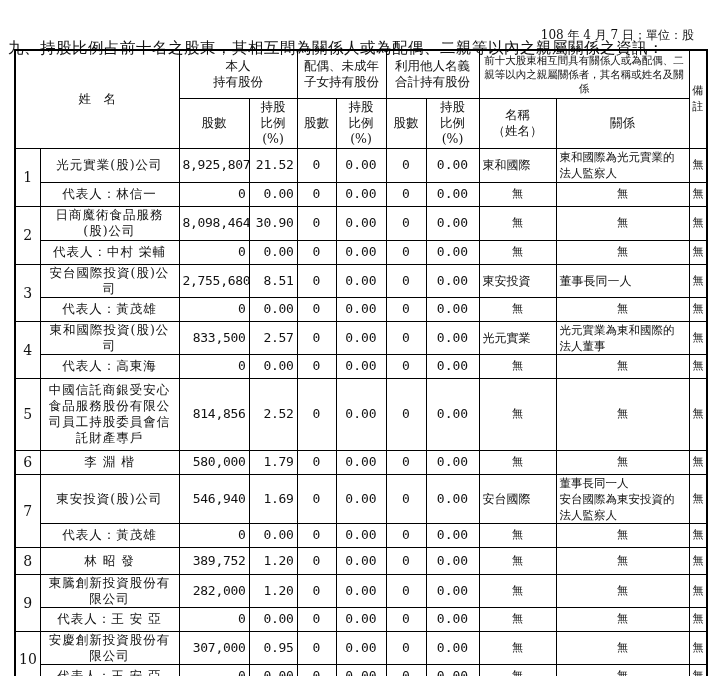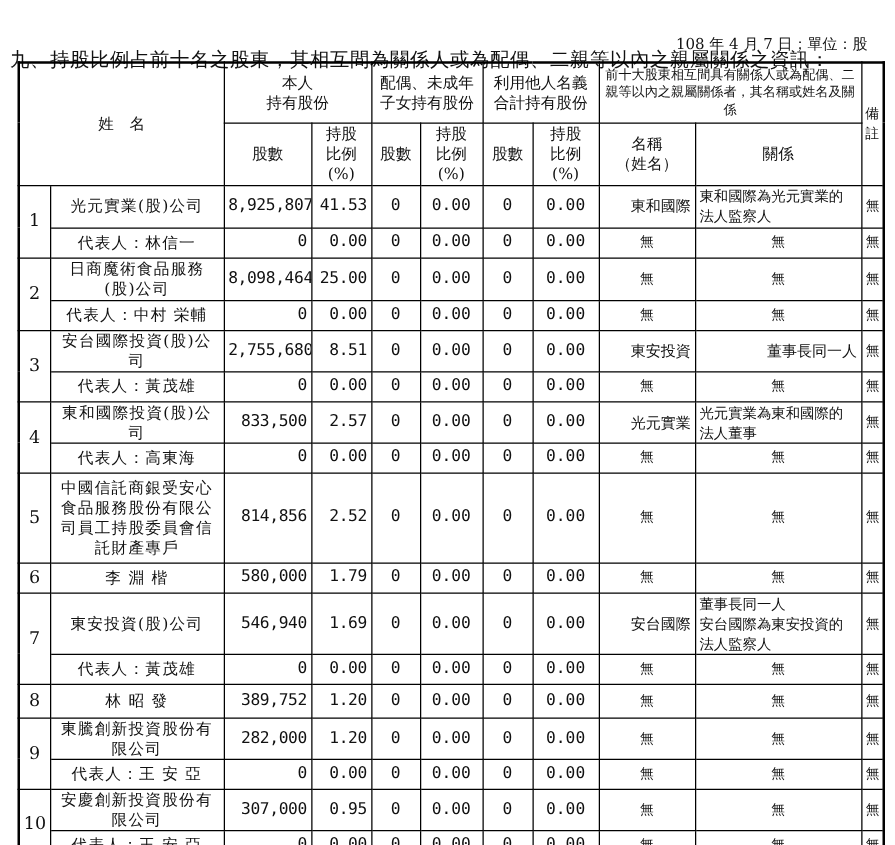--- a/index.html
+++ b/index.html
@@ -11,21 +11,21 @@
                border-collapse: collapse; table-layout: fixed;
                border: 2.5px solid #000; font-size: 12.5px; }
   table.main td, table.main th { border: 1px solid #000; padding: 0 3px; font-weight: normal;
                line-height: 16px; overflow: hidden; }
   table.main th { text-align: center; font-size: 12.5px; }
   th.small { font-size: 11.5px; line-height: 15px; margin-top: 25px; }
   td.idx { text-align: center; font-size: 14px; padding: 0; }
   td.name { text-align: center; letter-spacing: 1px; font-size: 12.5px; }
   td.num { text-align: right; font-family: "DejaVu Sans Mono", "Liberation Mono", monospace; font-size: 13px; letter-spacing: -0.3px; margin-left: 11px; }
   td.zero { text-align: center; font-family: "DejaVu Sans Mono", "Liberation Mono", monospace; font-size: 13px; }
-  td.rel { text-align: right; font-size: 12px; }
+  td.rel { text-align: left; font-size: 12px; }
   td.relL { text-align: left; font-size: 11.5px; line-height: 15px; }
   td.note { text-align: center; font-size: 11px; padding: 0; }
   td.nil { text-align: center; font-size: 11px; }
 </style>
 </head>
 <body>
 
 <div class="title">九、持股比例占前十名之股東，其相互間為關係人或為配偶、二親等以內之親屬關係之資訊：</div>
 <div class="subtitle">108 年 4 月 7 日；單位：股</div>
 
@@ -71,21 +71,21 @@
       <th style="white-space:pre-line">名稱
 （姓名）</th>
       <th>關係</th>
     </tr>
   </thead>
   <tbody id="tbody">
       <tr style="height: 34px;">
         <td class="idx" rowspan="2">1</td>
         <td class="name">光元實業(股)公司</td>
         <td class="num">8,925,807</td>
-        <td class="num">41.53</td>
+        <td class="num">21.52</td>
         <td class="zero">0</td>
         <td class="zero">0.00</td>
         <td class="zero">0</td>
         <td class="zero">0.00</td>
         <td class="rel">東和國際</td>
         <td class="relL" style="white-space: pre-line;">東和國際為光元實業的法人監察人</td>
         <td class="note">無</td>
       </tr>
       <tr style="height: 24px;">
         <td class="name">代表人：林信一</td>
@@ -96,21 +96,21 @@
         <td class="zero">0</td>
         <td class="zero">0.00</td>
         <td class="nil">無</td>
         <td class="nil" style="white-space: pre-line;">無</td>
         <td class="note">無</td>
       </tr>
       <tr style="height: 34px;">
         <td class="idx" rowspan="2">2</td>
         <td class="name">日商魔術食品服務(股)公司</td>
         <td class="num">8,098,464</td>
-        <td class="num">25.00</td>
+        <td class="num">30.90</td>
         <td class="zero">0</td>
         <td class="zero">0.00</td>
         <td class="zero">0</td>
         <td class="zero">0.00</td>
         <td class="nil">無</td>
         <td class="nil" style="white-space: pre-line;">無</td>
         <td class="note">無</td>
       </tr>
       <tr style="height: 24px;">
         <td class="name">代表人：中村 栄輔</td>

